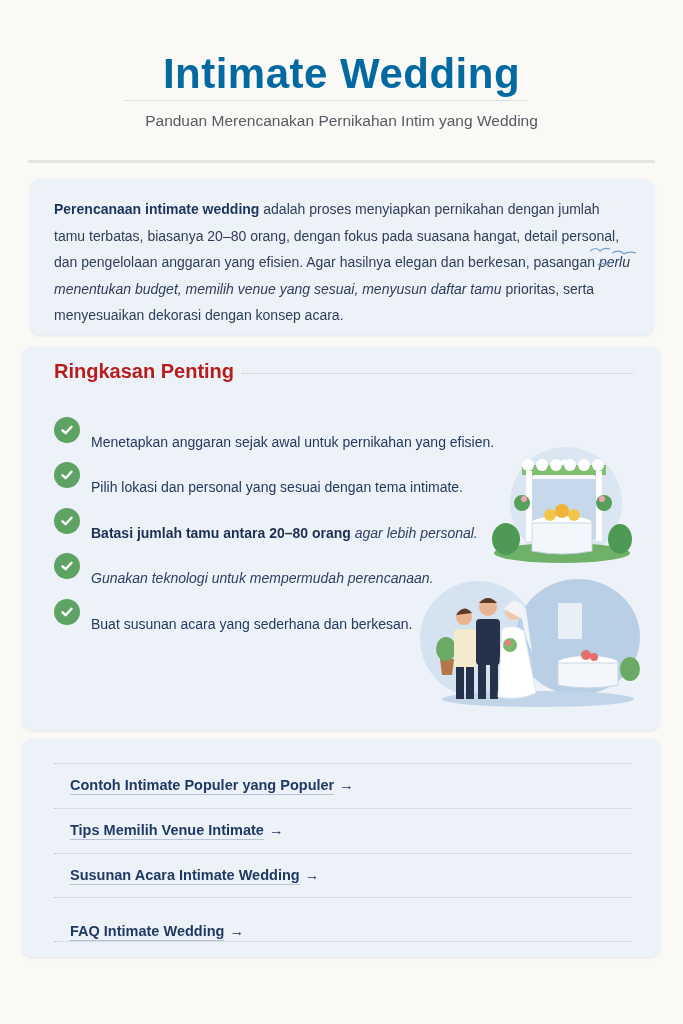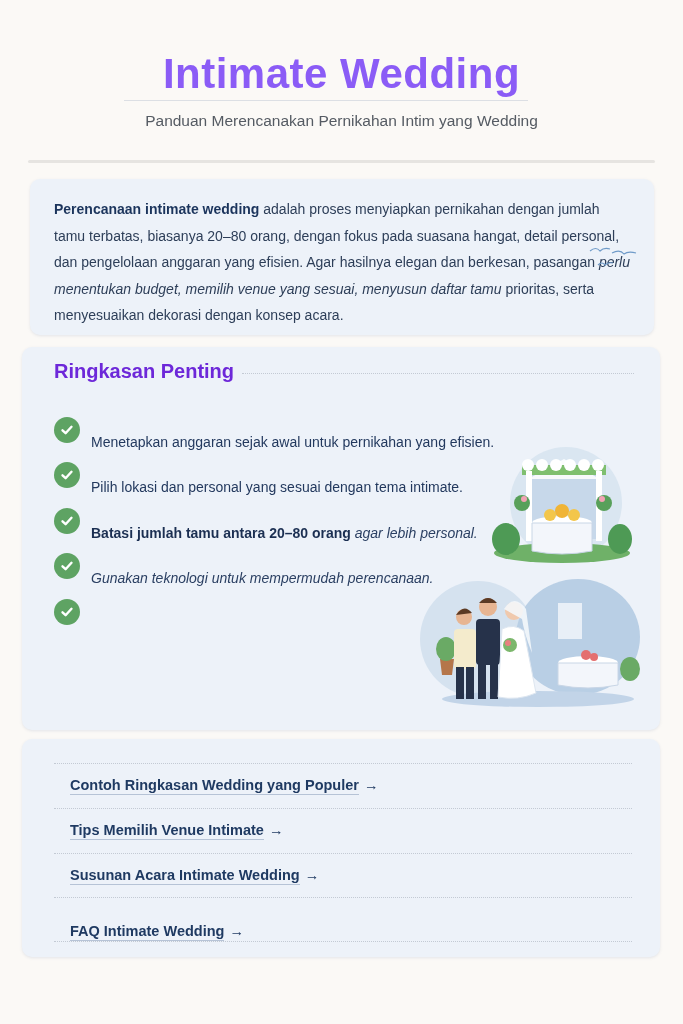--- a/index.html
+++ b/index.html
@@ -8,21 +8,21 @@
     background: #fbf9f6;
     font-family: "DejaVu Sans", sans-serif;
     color: #1f3557;
     position: relative;
     overflow: hidden;
   }
   .header { position: absolute; left: 0; top: 0; width: 683px; text-align: center; }
   .title {
     position: absolute; left: 0; right: 0; top: 50px;
     font-family: "Liberation Sans", sans-serif; font-weight: bold;
-    font-size: 42px; color: #8b5cf6; letter-spacing: 0.5px;
+    font-size: 42px; color: #0369a1; letter-spacing: 0.5px;
   }
   .title-rule {
     position: absolute; left: 124px; width: 404px; top: 100px;
     height: 1px; background: #dcdfe4;
   }
   .subtitle {
     position: absolute; left: 0; right: 0; top: 112px;
     font-family: "Liberation Sans", sans-serif;
     font-size: 15.5px; color: #555b63;
   }
@@ -40,21 +40,21 @@
     font-family: "Liberation Sans", sans-serif; font-size: 14px;
     line-height: 26.5px; color: #2d3e58;
   }
   .intro b { color: #1b345c; }
   .birds { position: absolute; left: 588px; top: 243px; }
 
   .summary { left: 22px; top: 347px; width: 638px; height: 383px; }
   .summary-head { position: absolute; left: 32px; top: 13px; display: flex; align-items: center; width: 580px; }
   .summary-title {
     font-family: "Liberation Sans", sans-serif; font-size: 20px; font-weight: bold;
-    color: #6d28d9; white-space: nowrap;
+    color: #b91c1c; white-space: nowrap;
   }
   .summary-dots { flex: 1; margin-left: 8px; border-top: 1px dotted #c3cad4; height: 0; margin-top: 4px; }
   .checklist { position: absolute; left: 32px; top: 60px; list-style: none; }
   .check-item { display: flex; align-items: center; height: 45.5px; }
   .check-icon {
     width: 26px; height: 26px; border-radius: 50%; background: #5ea363;
     display: flex; align-items: center; justify-content: center; flex-shrink: 0;
   }
   .check-text {
     margin-left: 11px; font-family: "Liberation Sans", sans-serif;
@@ -130,20 +130,21 @@
           </svg>
         </span>
       <span class="check-text"><i>Gunakan teknologi untuk mempermudah perencanaan.</i></span>
     </li>
     <li class="check-item">
       <span class="check-icon">
           <svg width="14" height="14" viewBox="0 0 14 14">
             <path d="M2.5 7.3 L5.6 10.2 L11.5 3.8" stroke="#fff" stroke-width="2.4" fill="none" stroke-linecap="round" stroke-linejoin="round"></path>
           </svg>
         </span>
+      <span class="check-text">Buat susunan acara yang sederhana dan berkesan.</span>
     </li>
   </ul>
 
   <svg class="illus" style="left:470px; top:98px;" width="140" height="122" viewBox="0 0 140 122">
     <circle cx="74" cy="58" r="56" fill="#dae6f1"></circle>
     <ellipse cx="70" cy="108" rx="68" ry="10" fill="#6fb168"></ellipse>
     <rect x="36" y="24" width="72" height="70" fill="#c7d8ea"></rect>
     <polygon points="36,34 72,14 108,34" fill="#ffffff" opacity="0.85"></polygon>
     <rect x="30" y="20" width="84" height="10" fill="#7fbf6f"></rect>
     <g fill="#ffffff">
@@ -197,21 +198,21 @@
     <path d="M84 56 Q96 50 106 58 L118 120 Q100 128 80 124 Z" fill="#ffffff" stroke="#dde6f0"></path>
     <circle cx="96" cy="38" r="9" fill="#f0c9ad"></circle>
     <path d="M86 36 Q96 20 108 36 L114 80 Q106 60 104 46 Z" fill="#f4f7fb" opacity="0.9"></path>
     <circle cx="92" cy="72" r="7" fill="#7cb76c"></circle>
       <circle cx="90" cy="70" r="3" fill="#e88080"></circle>
   </svg>
 </section>
 
 <section class="card links">
   <div class="link-rule" style="top:24px;"></div>
-  <a class="link-item" style="top:38px;"><span class="link-label">Contoh Ringkasan Wedding yang Populer</span><span class="link-arrow">→</span></a>
+  <a class="link-item" style="top:38px;"><span class="link-label">Contoh Intimate Populer yang Populer</span><span class="link-arrow">→</span></a>
   <div class="link-rule" style="top:69px;"></div>
   <a class="link-item" style="top:83px;"><span class="link-label">Tips Memilih Venue Intimate</span><span class="link-arrow">→</span></a>
   <div class="link-rule" style="top:114px;"></div>
   <a class="link-item" style="top:128px;"><span class="link-label">Susunan Acara Intimate Wedding</span><span class="link-arrow">→</span></a>
   <div class="link-rule" style="top:158px;"></div>
   <a class="link-item" style="top:184px;"><span class="link-label">FAQ Intimate Wedding</span><span class="link-arrow">→</span></a>
   <div class="link-rule" style="top:202px;"></div>
 </section>
 
 </body></html>

